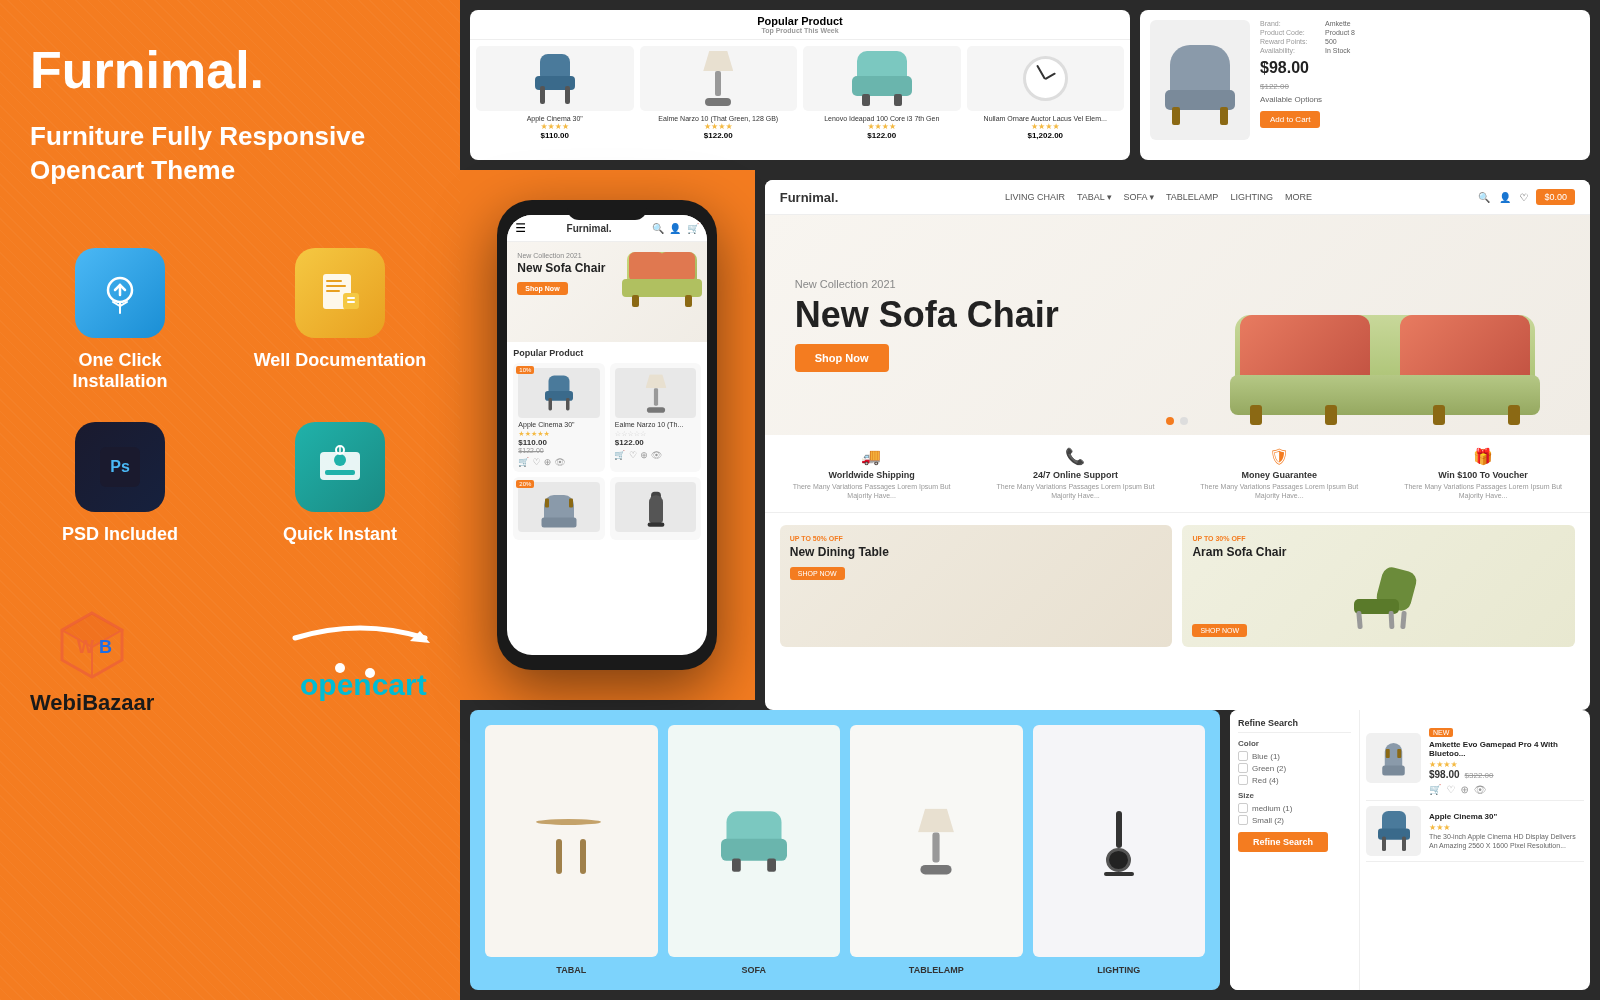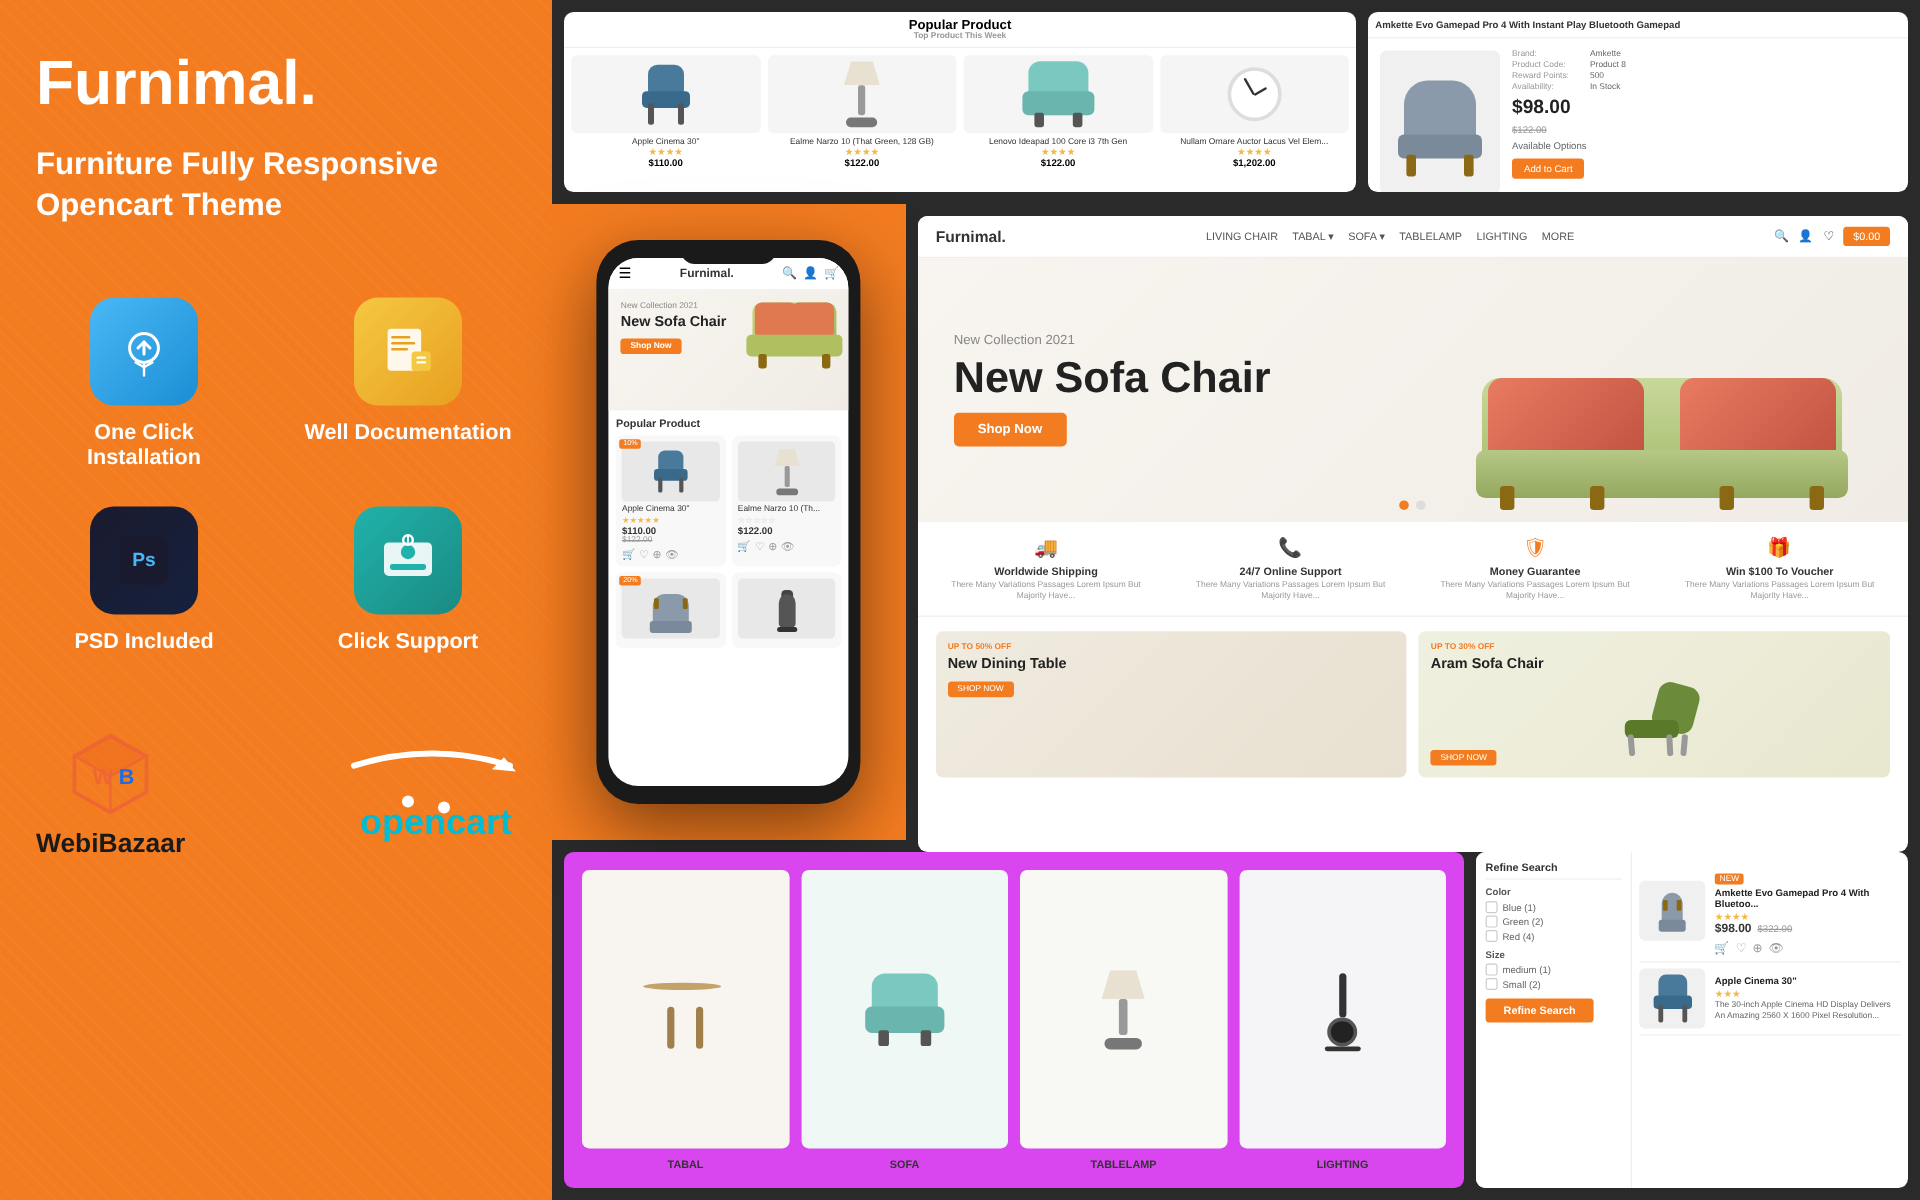--- a/index.html
+++ b/index.html
@@ -604,21 +604,21 @@
       display: flex;
       height: 100%;
       flex-direction: column;
     }
 
     .category-images {
       flex: 1;
       display: flex;
       gap: 10px;
       padding: 15px;
-      background: #d946ef;
+      background: #7dd3fc;
     }
 
     .category-item {
       flex: 1;
       display: flex;
       flex-direction: column;
       align-items: center;
       gap: 8px;
     }
 
@@ -1042,21 +1042,21 @@
     <div class="feature-item">
       <div class="feature-icon icon-teal">
         <svg width="50" height="50" viewBox="0 0 50 50" fill="none">
           <rect x="5" y="10" width="40" height="28" rx="4" fill="white" opacity="0.9"></rect>
           <circle cx="25" cy="18" r="6" fill="#20b2aa"></circle>
           <rect x="10" y="28" width="30" height="5" rx="2" fill="#20b2aa"></rect>
           <circle cx="25" cy="8" r="4" stroke="white" stroke-width="2" fill="none"></circle>
           <line x1="25" y1="4" x2="25" y2="10" stroke="white" stroke-width="1.5"></line>
         </svg>
       </div>
-      <div class="feature-label">Click Support</div>
+      <div class="feature-label">Quick Instant</div>
     </div>
   </div>
 
   <div class="bottom-logos">
     <div class="webibazaar-logo">
       <svg width="90" height="80" viewBox="0 0 90 80">
 
         <polygon points="45,8 75,25 75,55 45,72 15,55 15,25" fill="none" stroke="#e63" stroke-width="3"></polygon>
         <polygon points="45,8 75,25 45,42 15,25" fill="rgba(230,60,30,0.15)" stroke="#e63" stroke-width="2"></polygon>
         <line x1="45" y1="42" x2="45" y2="72" stroke="#e63" stroke-width="2"></line>
@@ -1143,23 +1143,20 @@
             </div>
           </div>
           <div class="top-prod-name">Nullam Ornare Auctor Lacus Vel Elem...</div>
           <div class="top-prod-stars">★★★★</div>
           <div class="top-prod-price">$1,202.00</div>
         </div>
       </div>
     </div>
 
     <div class="screenshot-card" style="flex:1.5;">
-      <div style="padding:6px; font-size:7px; color:#999; border-bottom:1px solid #eee; display:flex; gap:10px;">
-        <span style="font-size:8px; font-weight:600; color:#333; flex:1;">Amkette Evo Gamepad Pro 4 With Instant Play Bluetooth Gamepad</span>
-      </div>
       <div class="prod-detail-card">
         <div class="prod-detail-img">
           <div class="gray-chair">
               <div class="gc-back"></div>
               <div class="gc-seat"></div>
               <div class="gc-leg gc-l1"></div>
               <div class="gc-leg gc-l2"></div>
             </div>
         </div>
         <div class="prod-detail-info">

